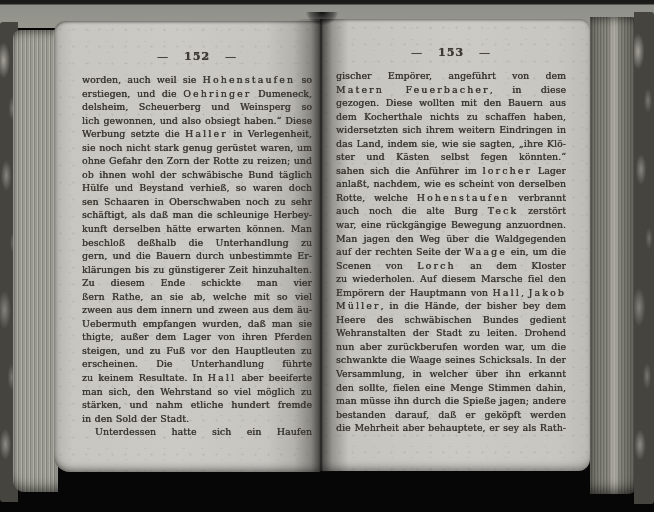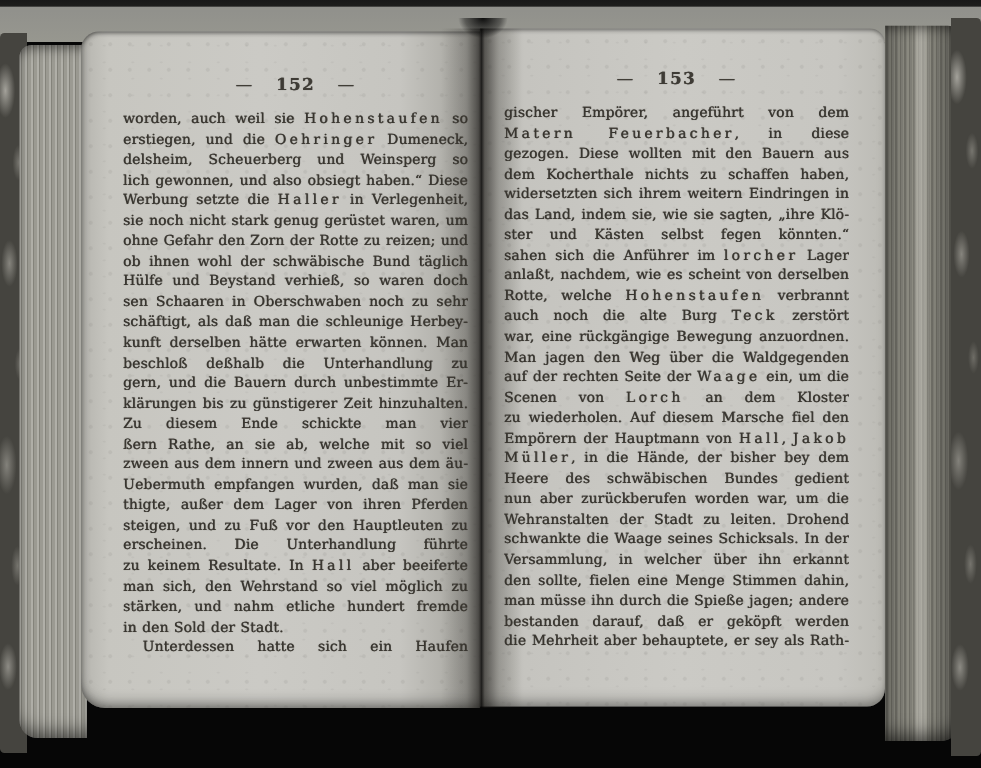--- a/index.html
+++ b/index.html
@@ -128,22 +128,22 @@
         <div class="line"><span>Rotte, welche </span><span class="sperr">Hohenstaufen</span><span> verbrannt hatte,</span></div>
         <div class="line"><span>auch noch die alte Burg </span><span class="sperr">Teck</span><span> zerstört worden</span></div>
         <div class="line"><span>war, eine rückgängige Bewegung anzuordnen.</span></div>
         <div class="line"><span>Man jagen den Weg über die Waldgegenden</span></div>
         <div class="line"><span>auf der rechten Seite der </span><span class="sperr">Waage</span><span> ein, um die</span></div>
         <div class="line"><span>Scenen von </span><span class="sperr">Lorch</span><span> an dem Kloster </span></div>
         <div class="line"><span>zu wiederholen. Auf diesem Marsche fiel den</span></div>
         <div class="line"><span>Empörern der Hauptmann von </span><span class="sperr">Hall</span><span>, </span><span class="sperr">Jakob</span></div>
         <div class="line"><span class="sperr">Müller</span><span>, in die Hände, der bisher bey dem</span></div>
         <div class="line"><span>Heere des schwäbischen Bundes gedient hatte,</span></div>
+        <div class="line"><span>Wehranstalten der Stadt zu leiten. Drohend</span></div>
         <div class="line"><span>nun aber zurückberufen worden war, um die</span></div>
-        <div class="line"><span>Wehranstalten der Stadt zu leiten. Drohend</span></div>
         <div class="line"><span>schwankte die Waage seines Schicksals. In der</span></div>
         <div class="line"><span>Versammlung, in welcher über ihn erkannt wer-</span></div>
         <div class="line"><span>den sollte, fielen eine Menge Stimmen dahin,</span></div>
         <div class="line"><span>man müsse ihn durch die Spieße jagen; andere</span></div>
         <div class="line"><span>bestanden darauf, daß er geköpft werden sollte;</span></div>
         <div class="line"><span>die Mehrheit aber behauptete, er sey als Rath-</span></div>
       </div>
   </div>
 </div>
 

